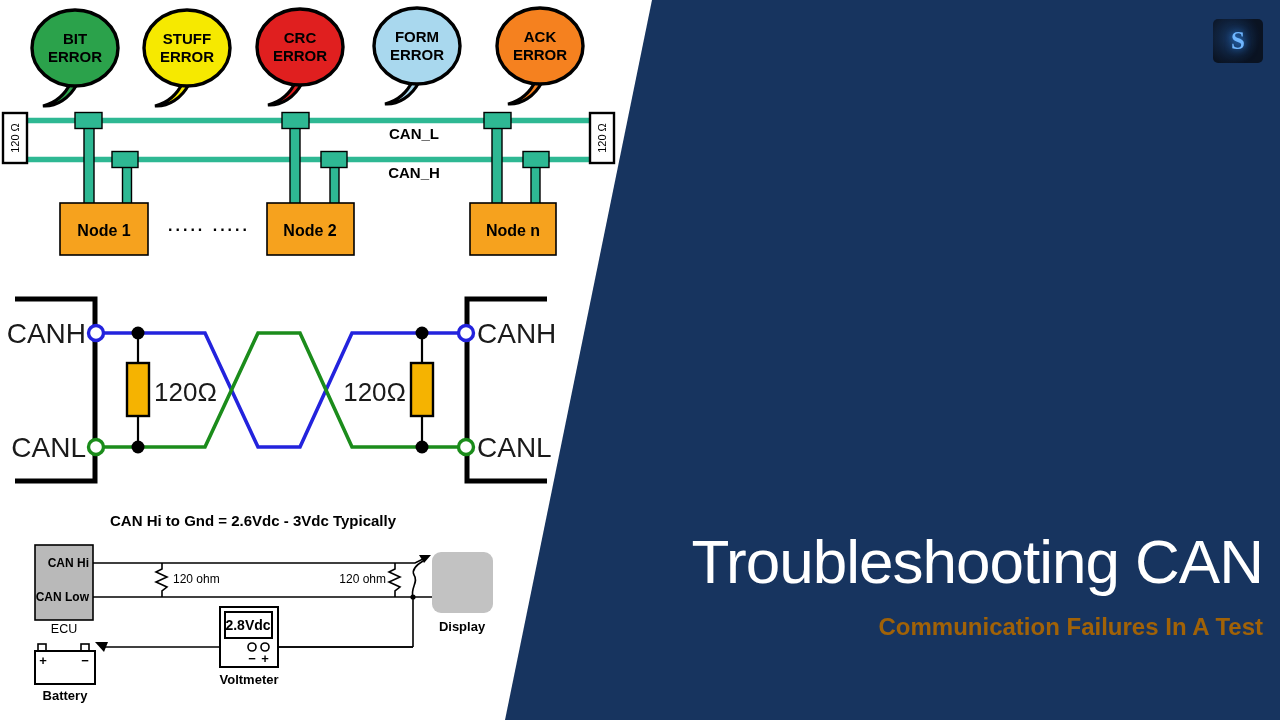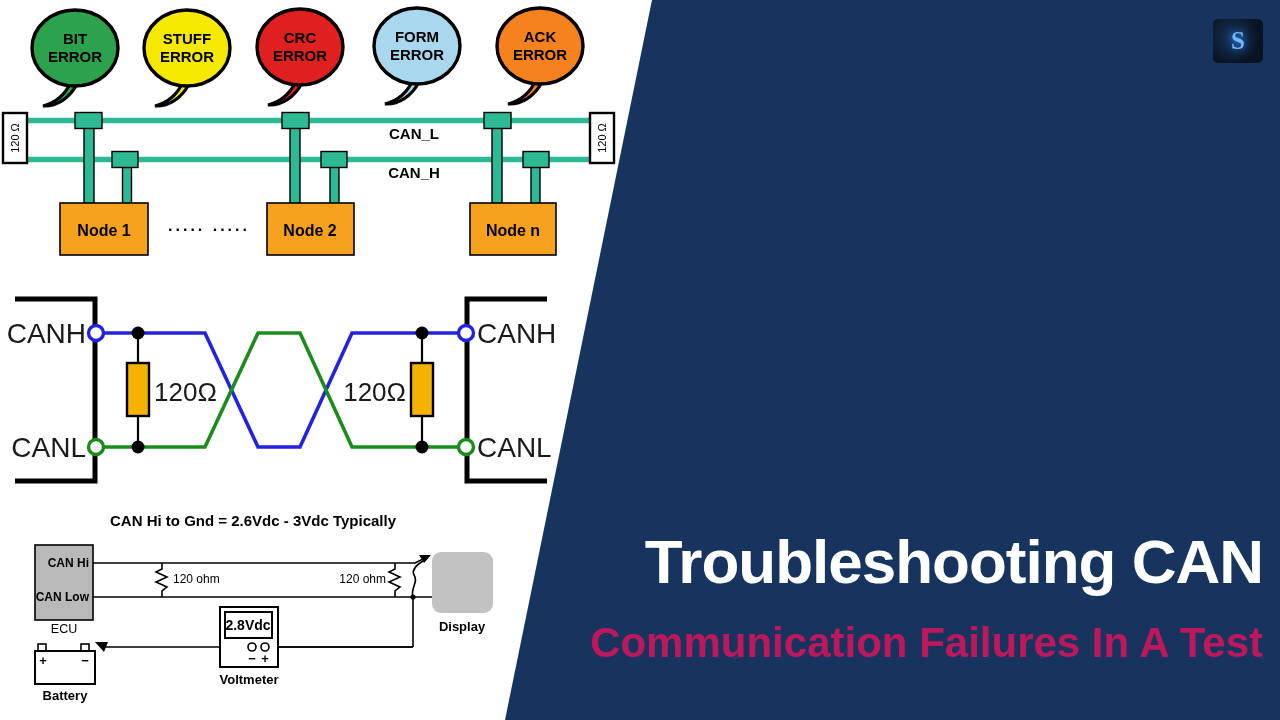--- a/index.html
+++ b/index.html
@@ -18,24 +18,24 @@
     background:radial-gradient(circle at 38% 42%, #17345c 0%, #0a1322 70%);
     display:flex;align-items:center;justify-content:center;
   }
   .logo-s{
     font-size:25px;font-weight:bold;color:#6fb6ff;
     text-shadow:0 0 7px #2d7dd6,0 0 14px #1a4f92;
     font-family:"Liberation Serif",serif;
   }
   .titles{position:absolute;right:17px;top:527px;text-align:right;}
   .main-title{
-    color:#ffffff;font-size:62px;font-weight:bold;line-height:70px;
+    color:#ffffff;font-size:62px;font-weight:normal;line-height:70px;
     letter-spacing:-1px;white-space:nowrap;
   }
-  .subtitle{color:#be185d;font-size:42px;font-weight:bold;line-height:51px;margin-top:20px;}
+  .subtitle{color:#a16207;font-size:24px;font-weight:bold;line-height:51px;margin-top:4px;}
   svg{position:absolute;}
   .d-bus{left:0;top:0;}
   .d-twist{left:0;top:285px;}
   .d-meter{left:15px;top:505px;}
   text{font-family:"Liberation Sans",sans-serif;fill:#000;}
   .bubble-text{font-size:15px;font-weight:bold;text-anchor:middle;}
   .buswire{stroke:#2eb893;stroke-width:5.5;}
   .tab{fill:#2eb893;stroke:#000;stroke-width:1.4;}
   .stub{fill:#2eb893;stroke:#000;stroke-width:1.4;}
   .node{fill:#f6a21e;stroke:#000;stroke-width:1.6;}

